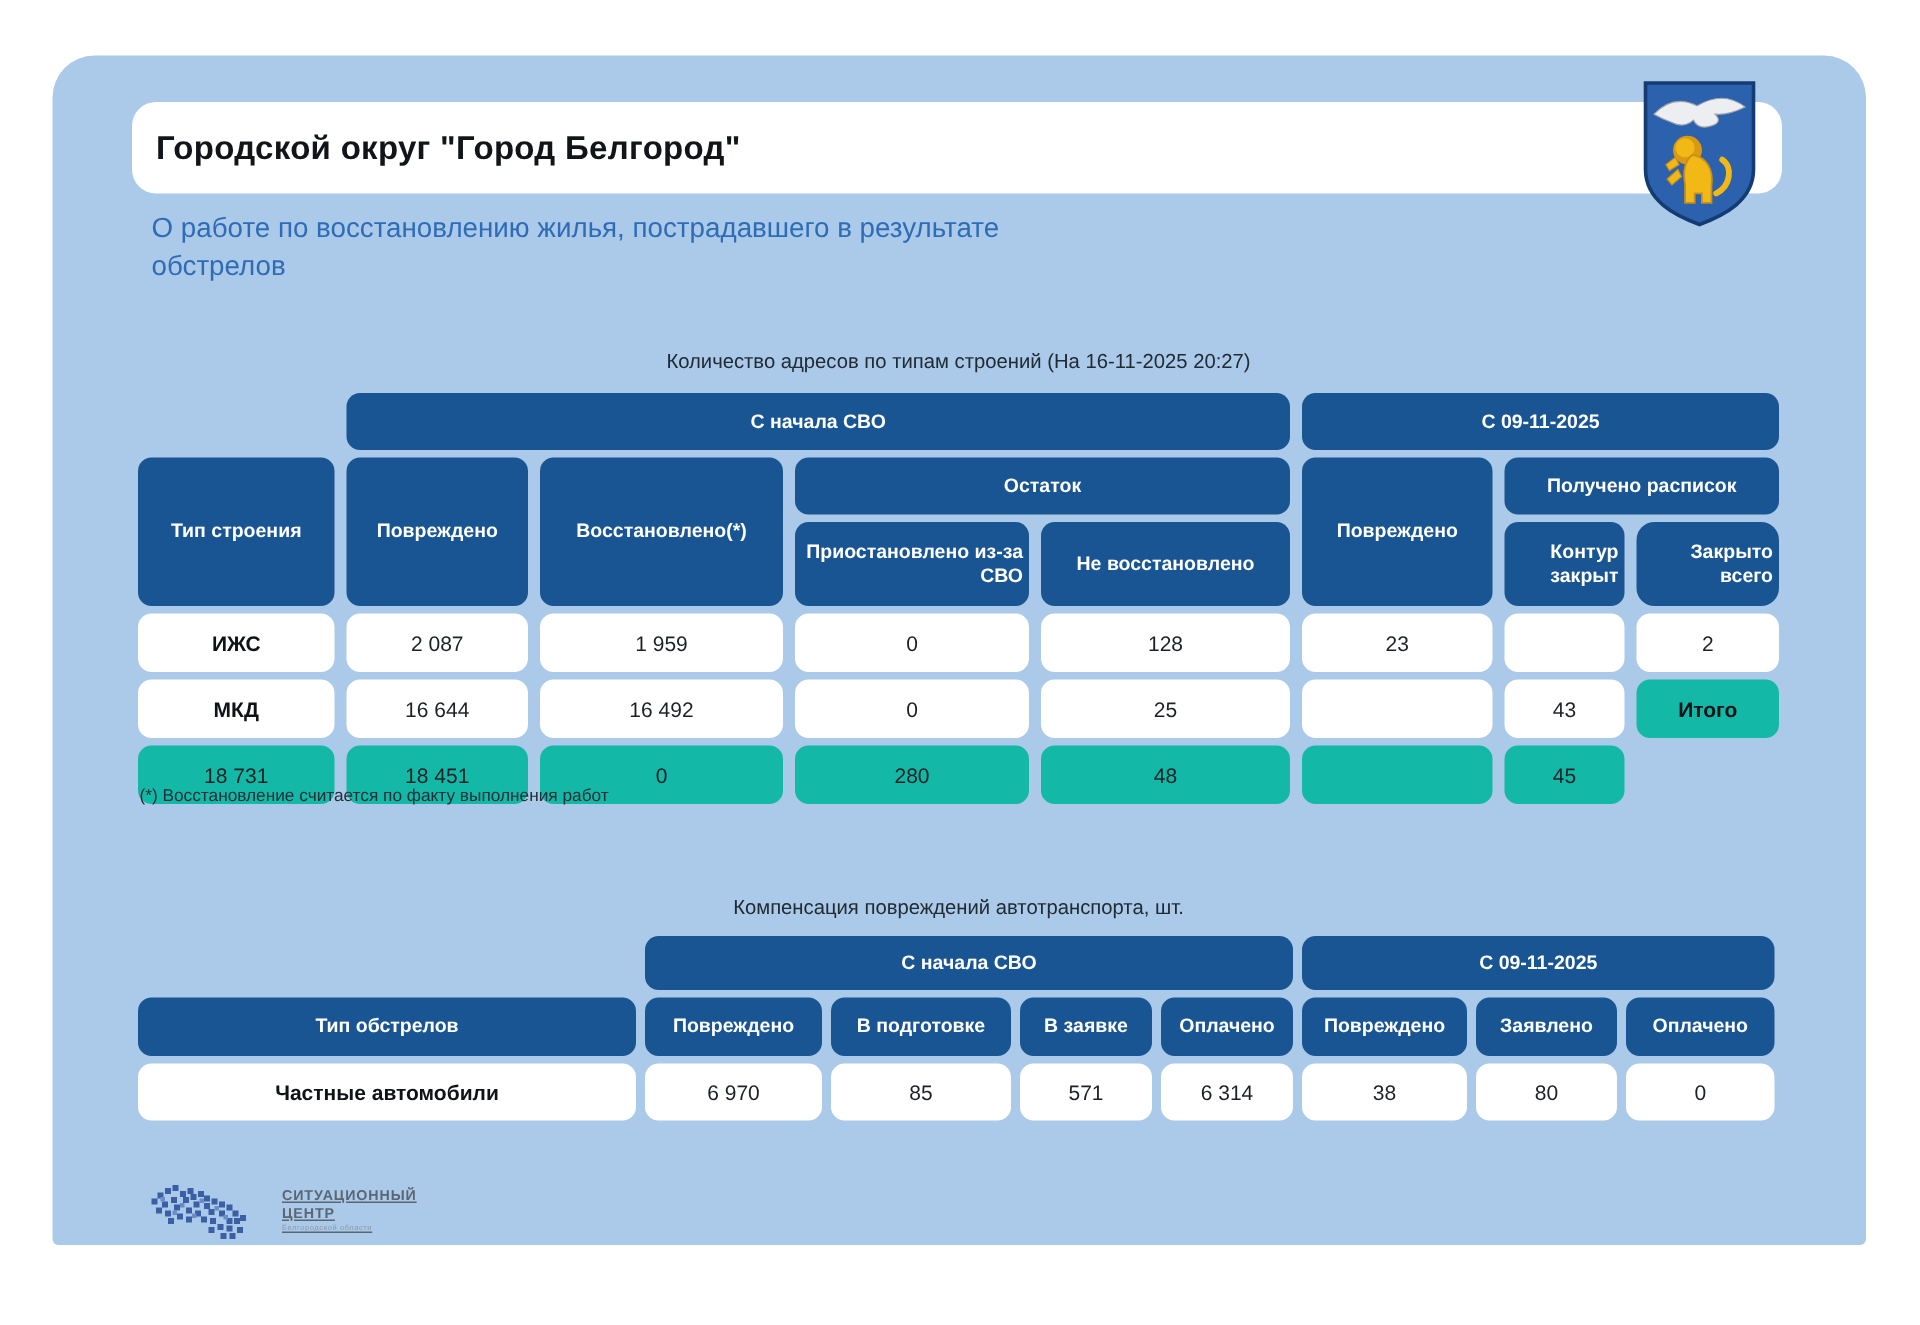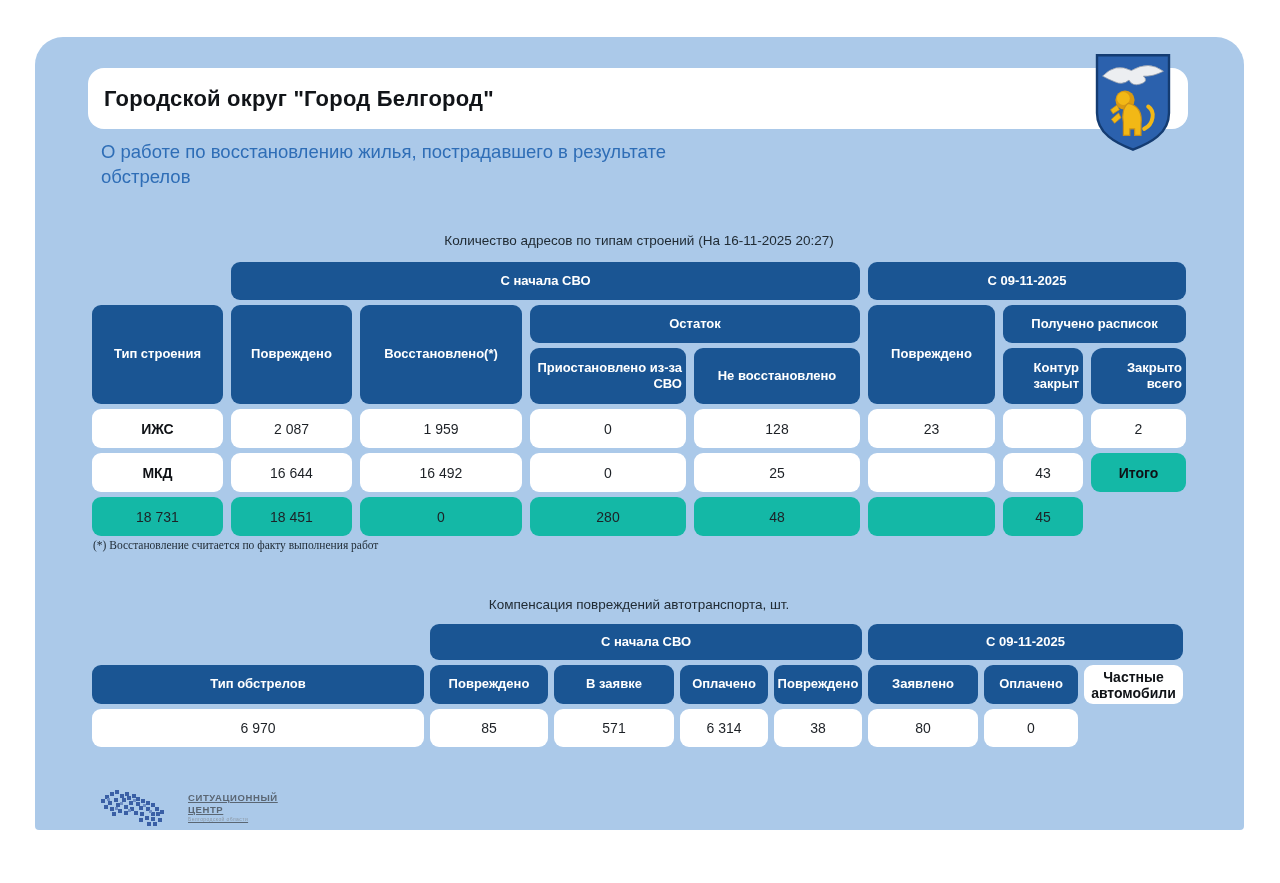--- a/index.html
+++ b/index.html
@@ -30,21 +30,21 @@
   .dcell.tot { background:#14b8a6; }
   .spacer { background:transparent; }
 
   
   #t1 { top:225px; grid-template-columns:131px 121px 162px 156px 166px 127px 80px 95px;
         grid-template-rows:38px 38px 56px 39px 39px 39px; }
   
   #t2 { top:587px; grid-template-columns:332px 118px 120px 88px 88px 110px 94px 99px;
         grid-template-rows:36px 39px 38px; column-gap:6px; }
 
-  .footnote { position:absolute; left:58px; top:502px; font-size:11.5px; color:#222e38;font-family:Liberation Serif, serif; }
+  .footnote { position:absolute; left:58px; top:488px; font-size:11.5px; color:#222e38; }
 
   
   .footer-logo { position:absolute; left:60px; top:748px; display:flex; align-items:center; }
   .footer-text { margin-left:17px; color:#5a6673;text-decoration:underline; }
   .footer-text .l1 { font-size:9.5px; font-weight:700; letter-spacing:.6px; line-height:1.25; }
   .footer-text .l2 { font-size:5px; color:#8d99a5; letter-spacing:.4px; margin-top:1px; }
 
   .span-r2 { grid-row:span 2; }
 </style>
 </head>
@@ -119,20 +119,21 @@
 
     <div class="tbl-title" style="top:560px;">Компенсация повреждений автотранспорта, шт.</div>
 
     <div class="grid" id="t2">
       <div class="spacer"></div>
       <div class="hcell" style="grid-column:2/6;">С начала СВО</div>
       <div class="hcell" style="grid-column:6/9;">С 09-11-2025</div>
 
       <div class="hcell">Тип обстрелов</div>
       <div class="hcell">Повреждено</div>
+      <div class="hcell">В подготовке</div>
       <div class="hcell">В заявке</div>
       <div class="hcell">Оплачено</div>
       <div class="hcell">Повреждено</div>
       <div class="hcell">Заявлено</div>
       <div class="hcell">Оплачено</div>
 
       <div class="dcell lbl">Частные автомобили</div>
       <div class="dcell">6 970</div>
       <div class="dcell">85</div>
       <div class="dcell">571</div>

